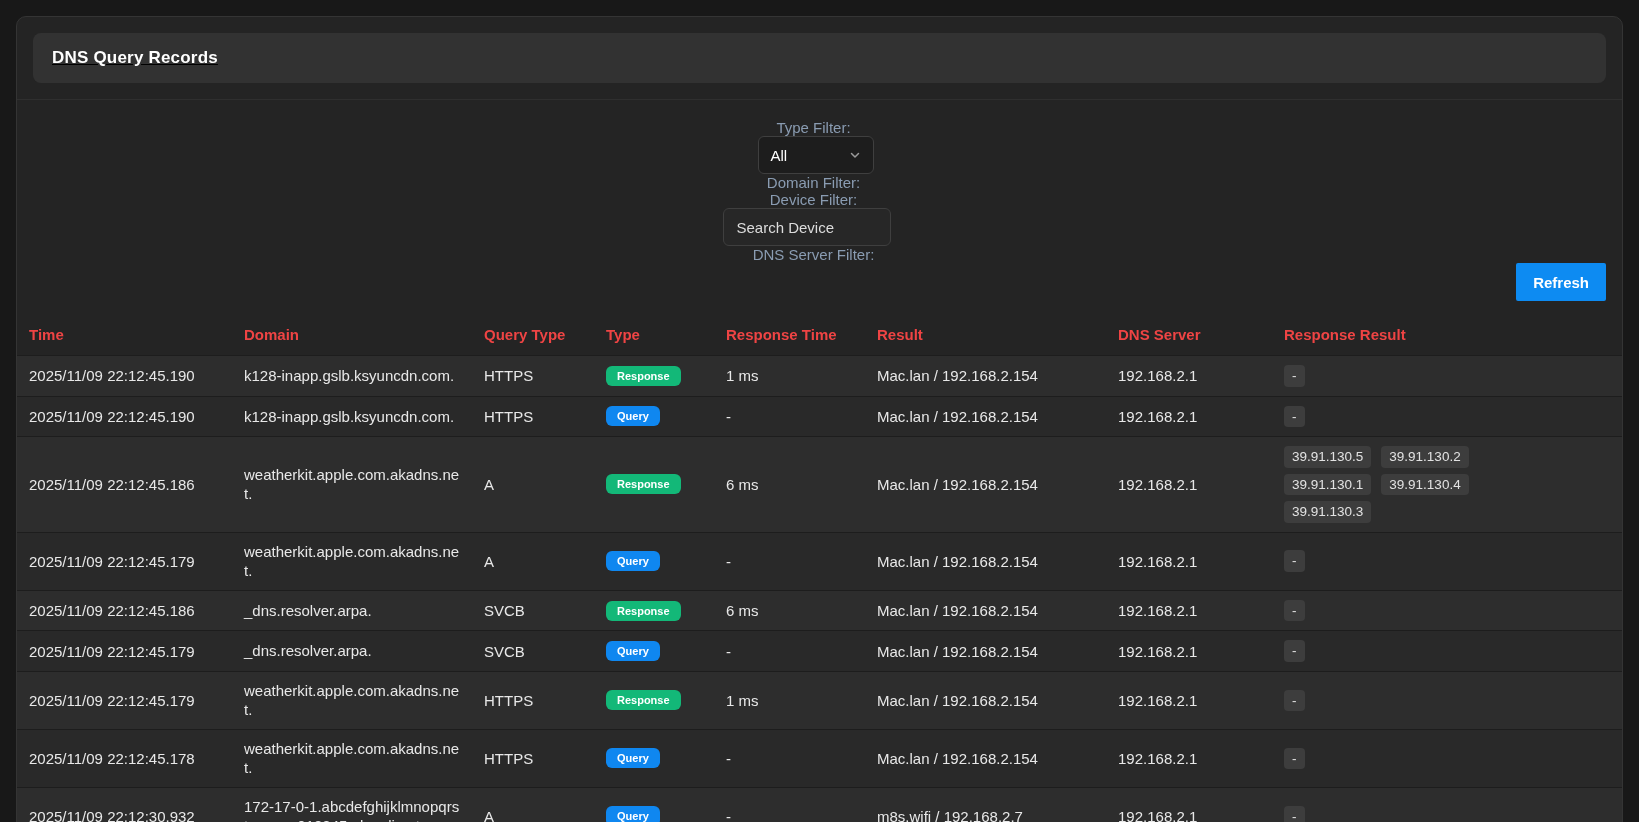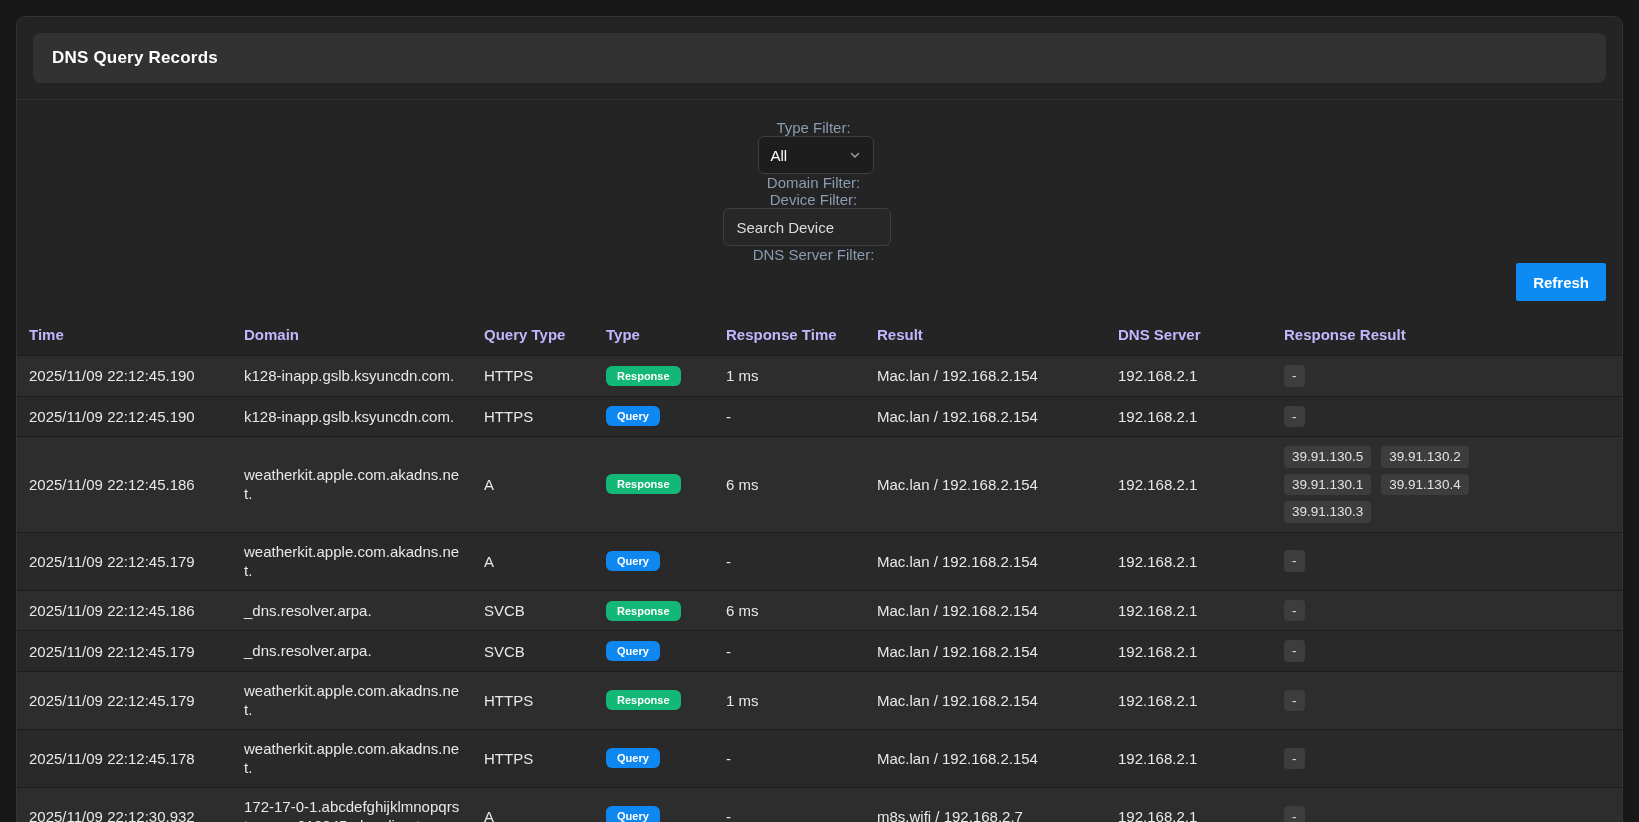--- a/index.html
+++ b/index.html
@@ -9,21 +9,21 @@
     background: #181818;
     font-family: "Liberation Sans", "DejaVu Sans", sans-serif;
   }
   .panel {
     margin: 16px;
     background: #242424;
     border: 1px solid #343434;
     border-radius: 10px;
     overflow: hidden;
   }
-  .panel-header { padding: 16px; border-bottom: 1px solid #2f2f2f; }
+  .panel-header { padding: 16px; border-bottom: 1px solid #2f2f2f; text-decoration: underline; }
   .title-bar {
     background: #323232;
     border-radius: 8px;
     padding: 15px 19px;
   }
   .title { font-size: 17px; font-weight: bold; color: #ffffff; letter-spacing: 0.2px; }
 
   .filter-bar {
     display: flex; align-items: center;
     padding: 19px 16px 15px 16px;
@@ -57,21 +57,21 @@
     height: 38px; padding: 0 17px;
     background: var(--accent, #0d8bf2);
     border: none; border-radius: 2px;
     color: #ffffff; font-size: 15px; font-weight: bold;
     cursor: pointer;
   }
 
   table { width: 100%; border-collapse: collapse; table-layout: fixed; }
   th {
     text-align: left;
-    color: #c4b5fd; font-size: 15px; font-weight: bold;
+    color: #ef4444; font-size: 15px; font-weight: bold;
     padding: 10px 12px 12px 12px;
     white-space: nowrap; overflow: hidden;
   }
   td {
     color: #e8e8e8; font-size: 15px;
     padding: 9px 12px;
     vertical-align: middle;
     border-top: 1px solid #1d1d1d;
   }
   tbody tr:nth-child(odd) { background: #2d2d2d; }

